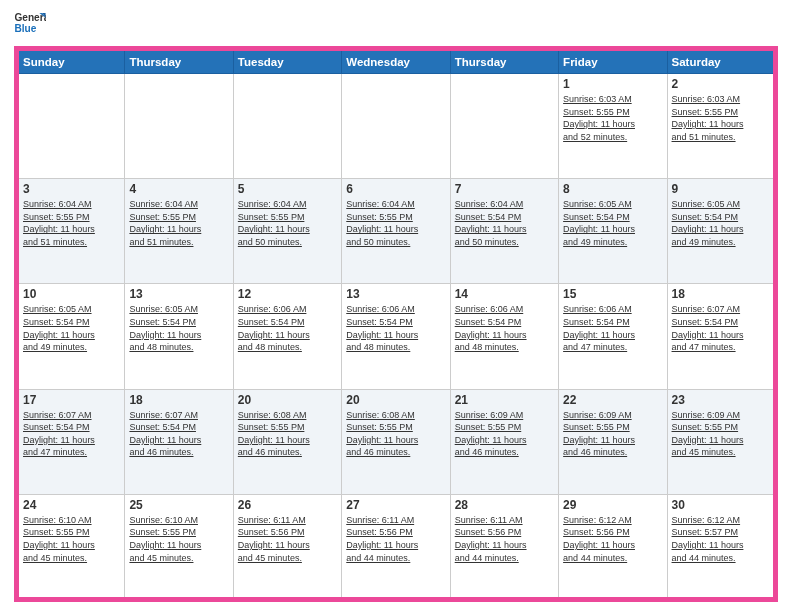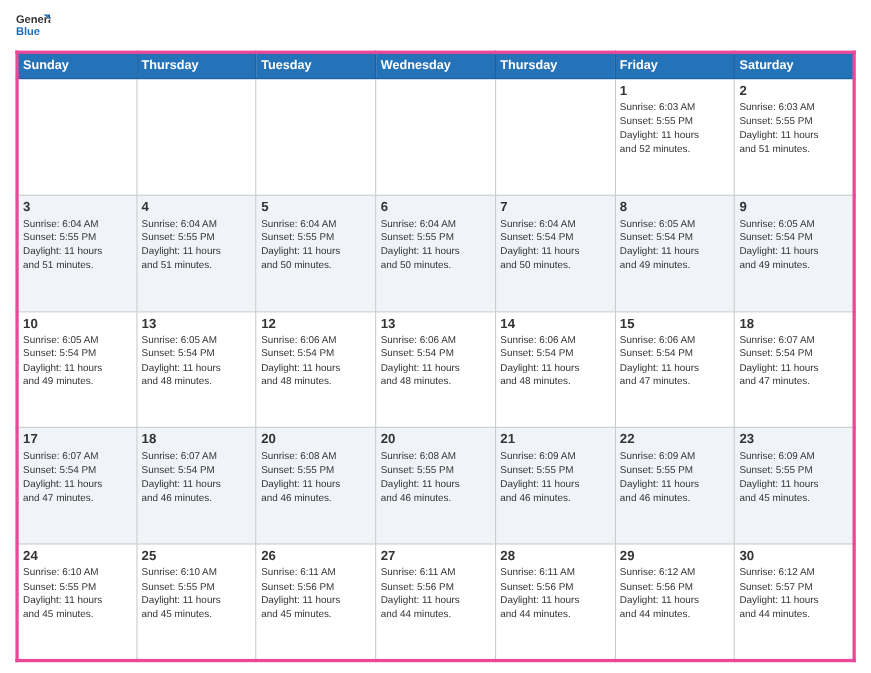--- a/index.html
+++ b/index.html
@@ -40,21 +40,21 @@
       font-weight: 300;
       color: #333;
       line-height: 1.1;
     }
     .location {
       font-size: 13px;
       color: #555;
     }
     .calendar {
       flex: 1;
-      border: 3px solid #ec4899;
+      border: 5px solid #ec4899;
       border-collapse: collapse;
       width: 100%;
       table-layout: fixed;
     }
     .calendar thead tr {
       background-color: #2472b8;
     }
     .calendar thead th {
       color: #fff;
       font-size: 11.5px;
@@ -80,20 +80,21 @@
     .day-number {
       font-size: 12px;
       font-weight: bold;
       display: block;
       margin-bottom: 2px;
     }
     .day-info {
       font-size: 9px;
       line-height: 1.4;
       color: #333;
+      text-decoration: underline;
     }
     .empty-cell {
       background: #fff;
     }
   </style>
 </head>
 <body>
 
 <div class="page">
   <div class="header">

